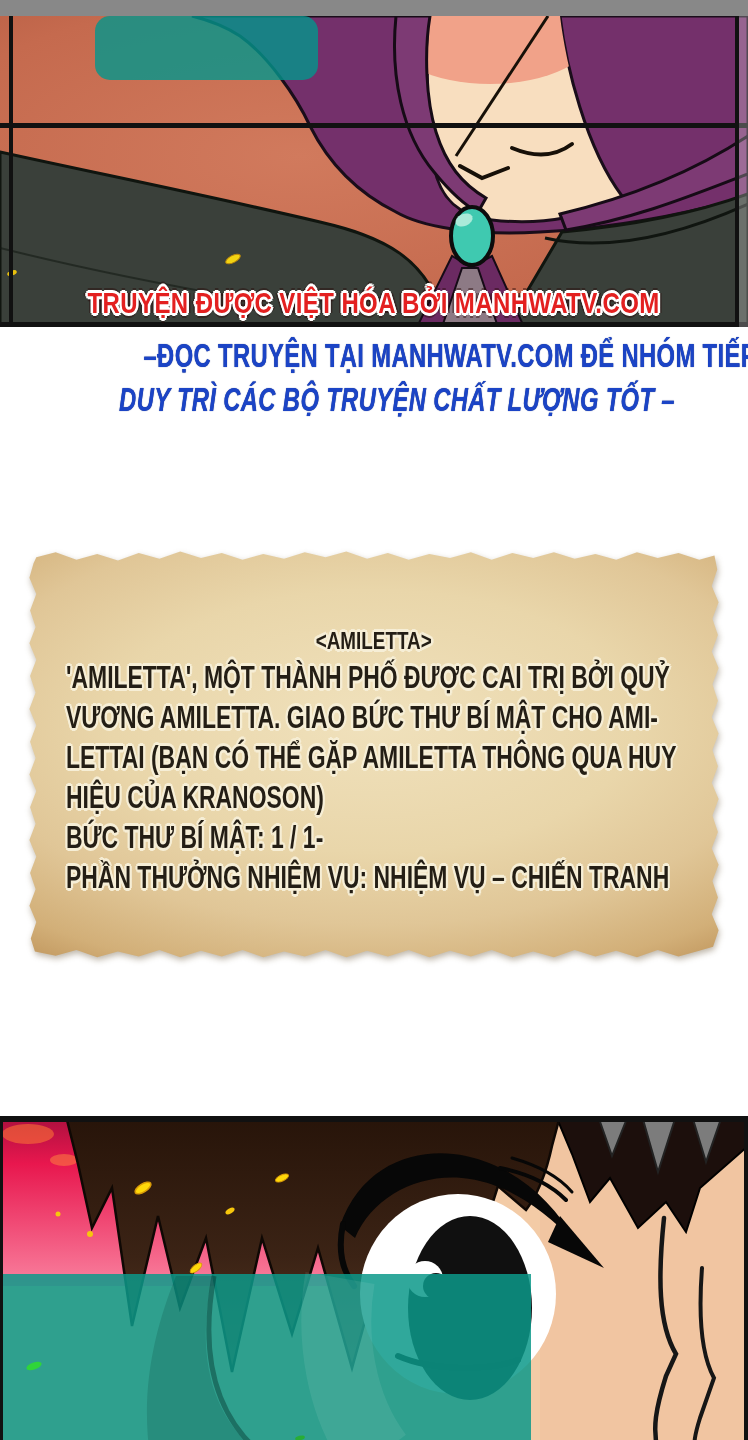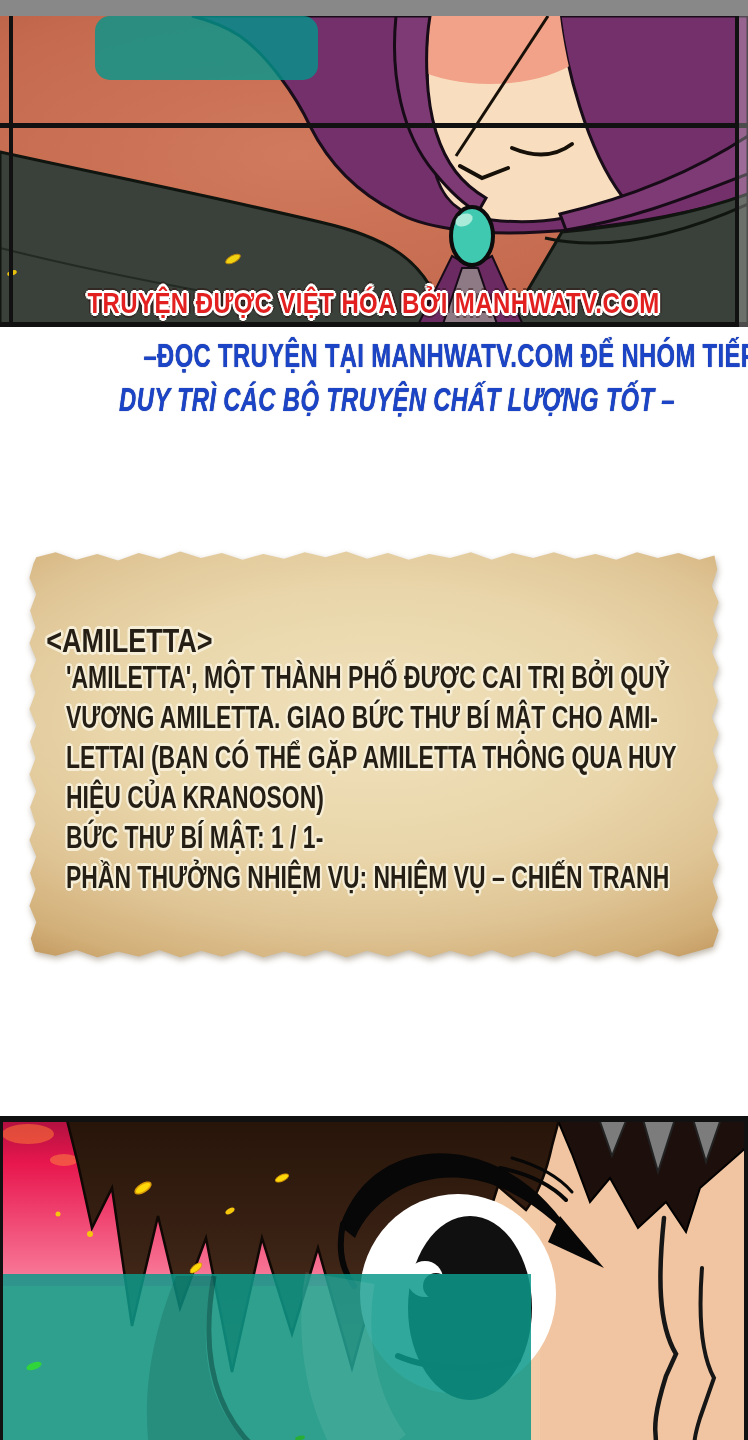--- a/index.html
+++ b/index.html
@@ -66,22 +66,22 @@
       0.3% 15%,1.2% 11%,0.2% 7%,0.8% 3.5%
     );
   }
   .scroll-text{color:#241e15;font-weight:bold;}
   .ow{
     text-shadow:
       -2px -2px 0 #f6eed6,2px -2px 0 #f6eed6,-2px 2px 0 #f6eed6,2px 2px 0 #f6eed6,
       -3px 0 0 #f6eed6,3px 0 0 #f6eed6,0 -3px 0 #f6eed6,0 3px 0 #f6eed6;
   }
   .scroll-title{
-    position:absolute;top:74px;left:0;right:0;text-align:left;
-    font-size:33px;line-height:36px;
+    position:absolute;top:74px;left:0;right:0;text-align:center;
+    font-size:23px;line-height:36px;
   }
   .scroll-title .t{display:inline-block;transform:scaleX(0.82);white-space:nowrap;}
   .scroll-line{
     position:absolute;left:38px;font-size:31px;line-height:38px;white-space:nowrap;
     transform:scaleX(0.74);transform-origin:left center;
   }
   .sl0{top:110px;}.sl1{top:150px;}.sl2{top:190px;}.sl3{top:230px;}.sl4{top:270px;}.sl5{top:310px;}
 </style>
 </head>
 <body>

